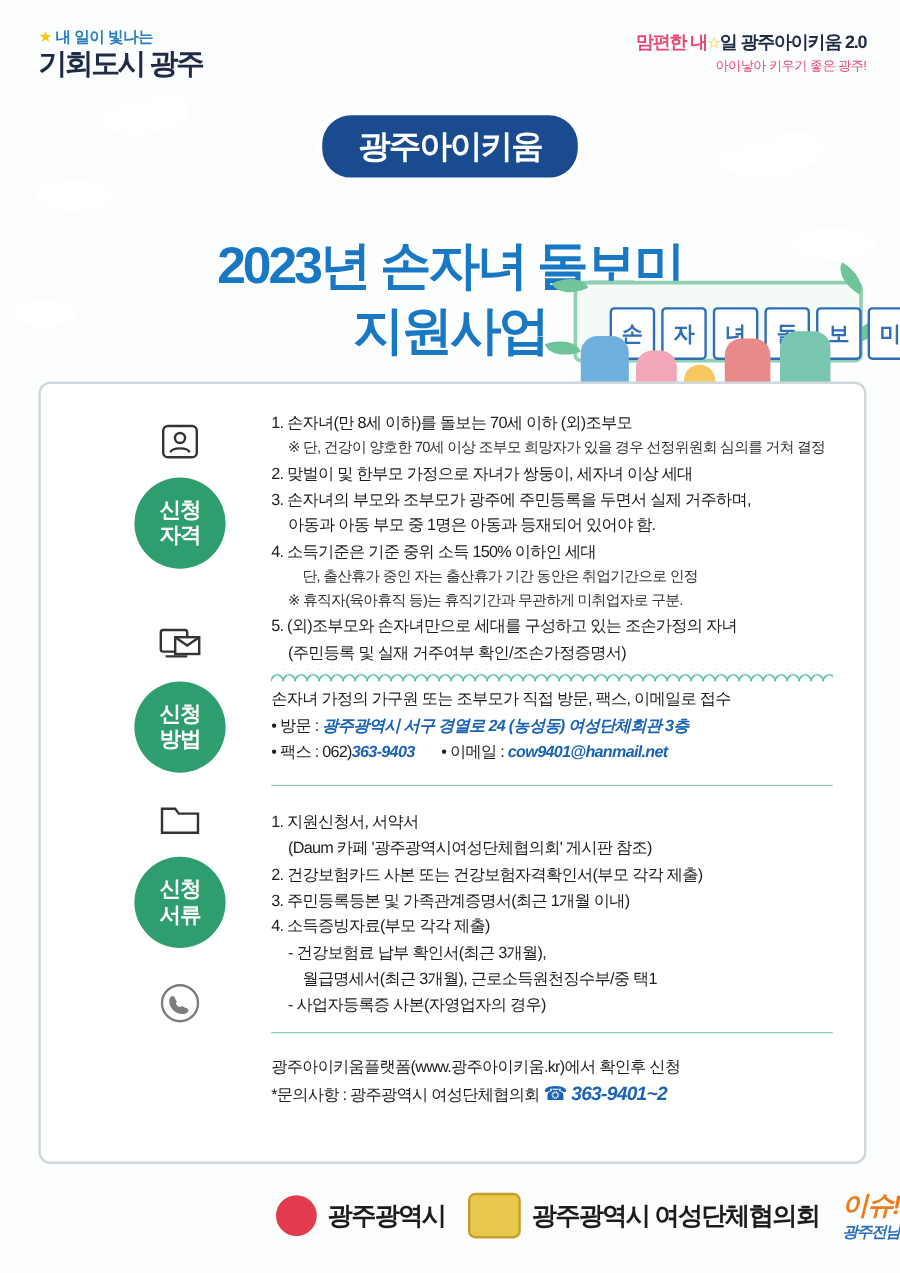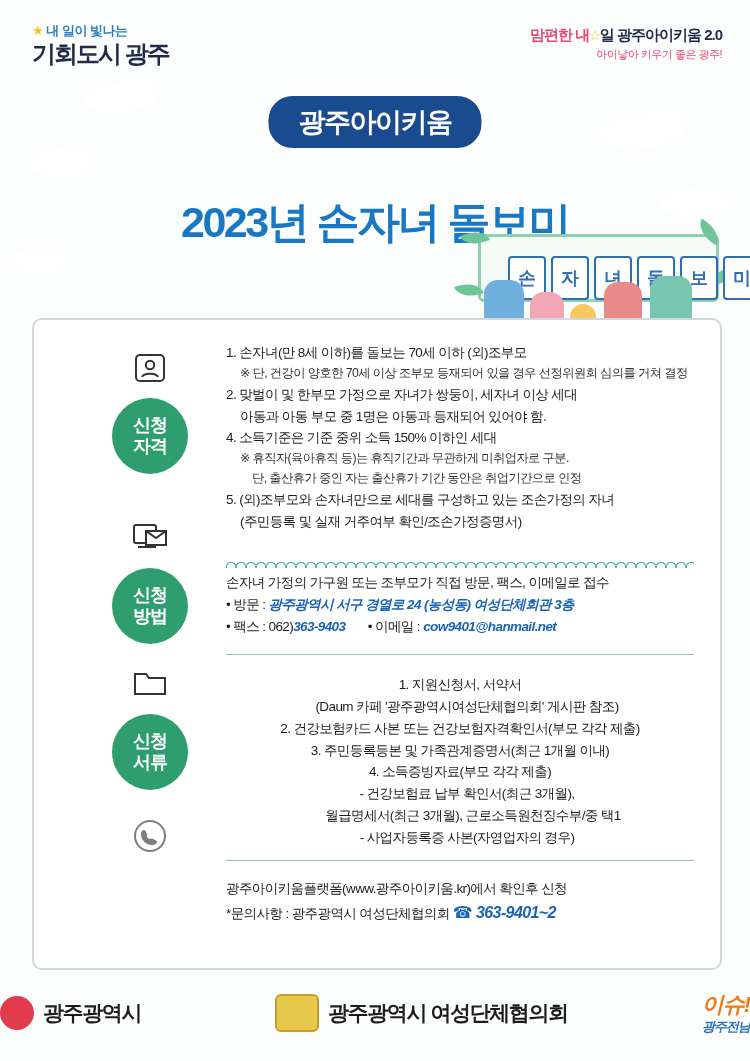--- a/index.html
+++ b/index.html
@@ -80,21 +80,21 @@
   .content .indent{padding-left:14px;display:block;}
   .blue{color:#1a63b5;font-weight:bold;font-style:italic;}
   .wave{
     position:absolute;left:192px;right:26px;height:10px;
     background-image:radial-gradient(circle at 5px 9px, transparent 4px, #39b3a6 4px, #39b3a6 5px, transparent 5.5px);
     background-size:10px 10px;opacity:.85;
   }
   .divider{position:absolute;left:192px;right:26px;height:1px;background:#2f9e6e;opacity:.55;}
 
   
-  .footer{position:absolute;left:0;right:0;bottom:18px;height:60px;display:flex;align-items:center;justify-content:space-between;gap:60px;}
+  .footer{position:absolute;left:0;right:0;bottom:18px;height:60px;display:flex;align-items:center;justify-content:flex-end;gap:19px;}
   .f-item{display:flex;align-items:center;gap:9px;font-size:21px;font-weight:bold;color:#1c1c1c;letter-spacing:-1.4px;}
   .f-mark{width:34px;height:34px;border-radius:50%;background:#e23b4e;position:relative;}
   .f-mark2{width:40px;height:34px;border-radius:6px;background:#e8c84a;border:2px solid #c79c2a;}
   .f-script{font-size:22px;color:#f07a1a;font-weight:bold;font-style:italic;letter-spacing:-1px;}
   .f-script small{display:block;font-size:13px;color:#2b6fb8;text-align:right;margin-top:-2px;}
 </style>
 </head>
 <body>
 
 <div class="poster">
@@ -116,20 +116,21 @@
       <div class="r1">
         <span class="pink">맘편한 내</span><span class="star">☆</span><span>일 광주아이키움 2.0</span>
       </div>
       <div class="r2">아이낳아 키우기 좋은 광주!</div>
     </div>
   </div>
 
   <div class="pill">광주아이키움</div>
   <div class="title">
     <div>2023년 손자녀 돌보미</div>
+    <div>지원사업</div>
   </div>
 
   <div class="illus">
     <div class="board"></div>
     <div class="leaf" style="left:2px;top:2px;transform:rotate(-25deg);"></div>
     <div class="leaf" style="left:236px;top:-4px;transform:rotate(30deg);"></div>
     <div class="leaf" style="left:250px;top:40px;transform:rotate(120deg);"></div>
     <div class="leaf" style="left:-4px;top:54px;transform:rotate(160deg);"></div>
     <div class="cards">
       <div class="card">손</div>
@@ -154,26 +155,27 @@
           <circle cx="17" cy="14" r="4.2" fill="none" stroke="#333" stroke-width="2"></circle>
           <path d="M9 26c1.5-4.5 14.5-4.5 16 0" fill="none" stroke="#333" stroke-width="2"></path>
         </svg>
     </div>
     <div class="badge" style="top:78px;">
       <span>신청</span>
       <span>자격</span>
     </div>
     <div class="content" style="top:22px;">
       <div>1. 손자녀(만 8세 이하)를 돌보는 70세 이하 (외)조부모</div>
-      <div class="sub indent">※ 단, 건강이 양호한 70세 이상 조부모 등재되어 있을 경우 선정위원회 심의를 거쳐 결정</div>
+      <div class="sub indent">※ 단, 건강이 양호한 70세 이상 조부모 희망자가 있을 경우 선정위원회 심의를 거쳐 결정</div>
       <div>2. 맞벌이 및 한부모 가정으로 자녀가 쌍둥이, 세자녀 이상 세대</div>
+      <div>3. 손자녀의 부모와 조부모가 광주에 주민등록을 두면서 실제 거주하며,</div>
       <div class="indent">아동과 아동 부모 중 1명은 아동과 등재되어 있어야 함.</div>
       <div>4. 소득기준은 기준 중위 소득 150% 이하인 세대</div>
+      <div class="sub indent" style="padding-left:26px">단, 출산휴가 중인 자는 출산휴가 기간 동안은 취업기간으로 인정</div>
       <div class="sub indent">※ 휴직자(육아휴직 등)는 휴직기간과 무관하게 미취업자로 구분.</div>
-      <div class="sub indent" style="padding-left:26px">단, 출산휴가 중인 자는 출산휴가 기간 동안은 취업기간으로 인정</div>
       <div>5. (외)조부모와 손자녀만으로 세대를 구성하고 있는 조손가정의 자녀</div>
       <div class="indent">(주민등록 및 실재 거주여부 확인/조손가정증명서)</div>
     </div>
 
     <div class="wave" style="top:238px;"></div>
 
     <div class="icon-box" style="top:196px;">
       <svg width="36" height="34" viewBox="0 0 36 34">
           <rect x="2" y="6" width="22" height="18" rx="2" fill="none" stroke="#333" stroke-width="2"></rect>
           <path d="M6 28h18" stroke="#333" stroke-width="2"></path>
@@ -201,21 +203,21 @@
 
     <div class="icon-box" style="top:342px;">
       <svg width="36" height="30" viewBox="0 0 36 30">
           <path d="M3 7h11l3 4h16v16H3z" fill="none" stroke="#333" stroke-width="2"></path>
         </svg>
     </div>
     <div class="badge" style="top:394px;">
       <span>신청</span>
       <span>서류</span>
     </div>
-    <div class="content" style="top:354px;text-align:center;">
+    <div class="content" style="top:354px;">
       <div>1. 지원신청서, 서약서</div>
       <div class="indent">(Daum 카페 '광주광역시여성단체협의회' 게시판 참조)</div>
       <div>2. 건강보험카드 사본 또는 건강보험자격확인서(부모 각각 제출)</div>
       <div>3. 주민등록등본 및 가족관계증명서(최근 1개월 이내)</div>
       <div>4. 소득증빙자료(부모 각각 제출)</div>
       <div class="indent">- 건강보험료 납부 확인서(최근 3개월),</div>
       <div class="indent" style="padding-left:26px">월급명세서(최근 3개월), 근로소득원천징수부/중 택1</div>
       <div class="indent">- 사업자등록증 사본(자영업자의 경우)</div>
     </div>
 

